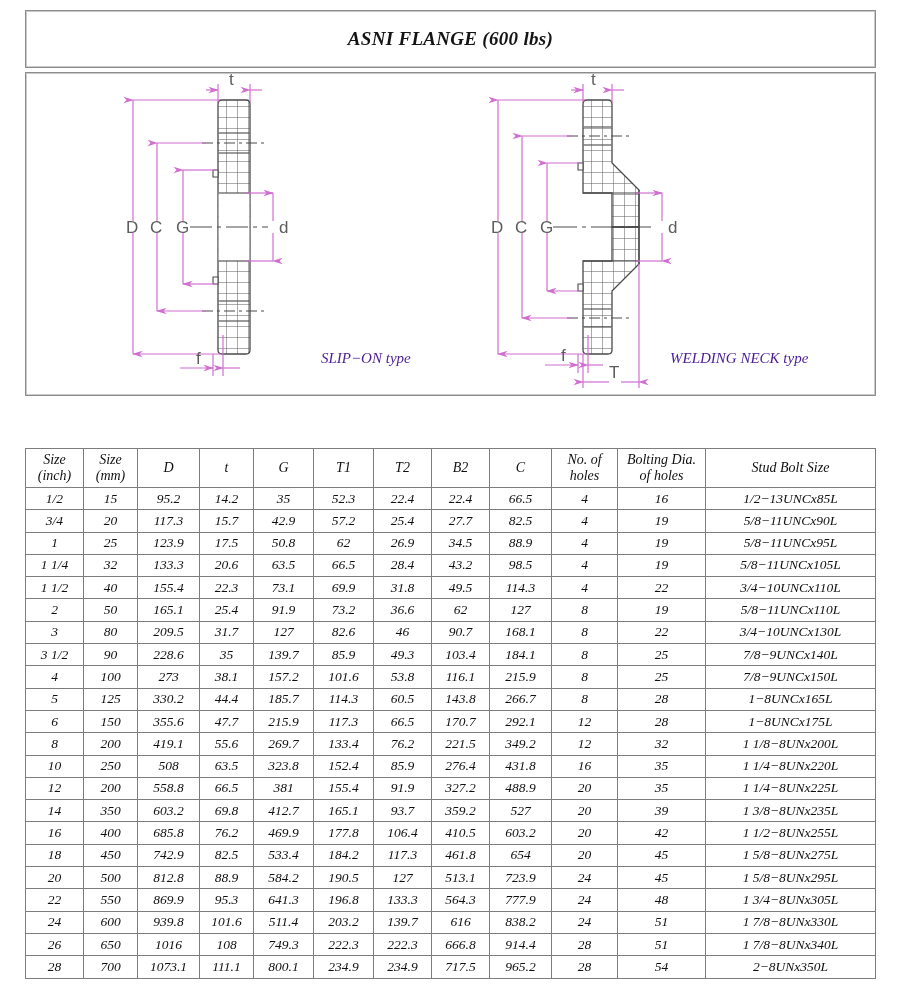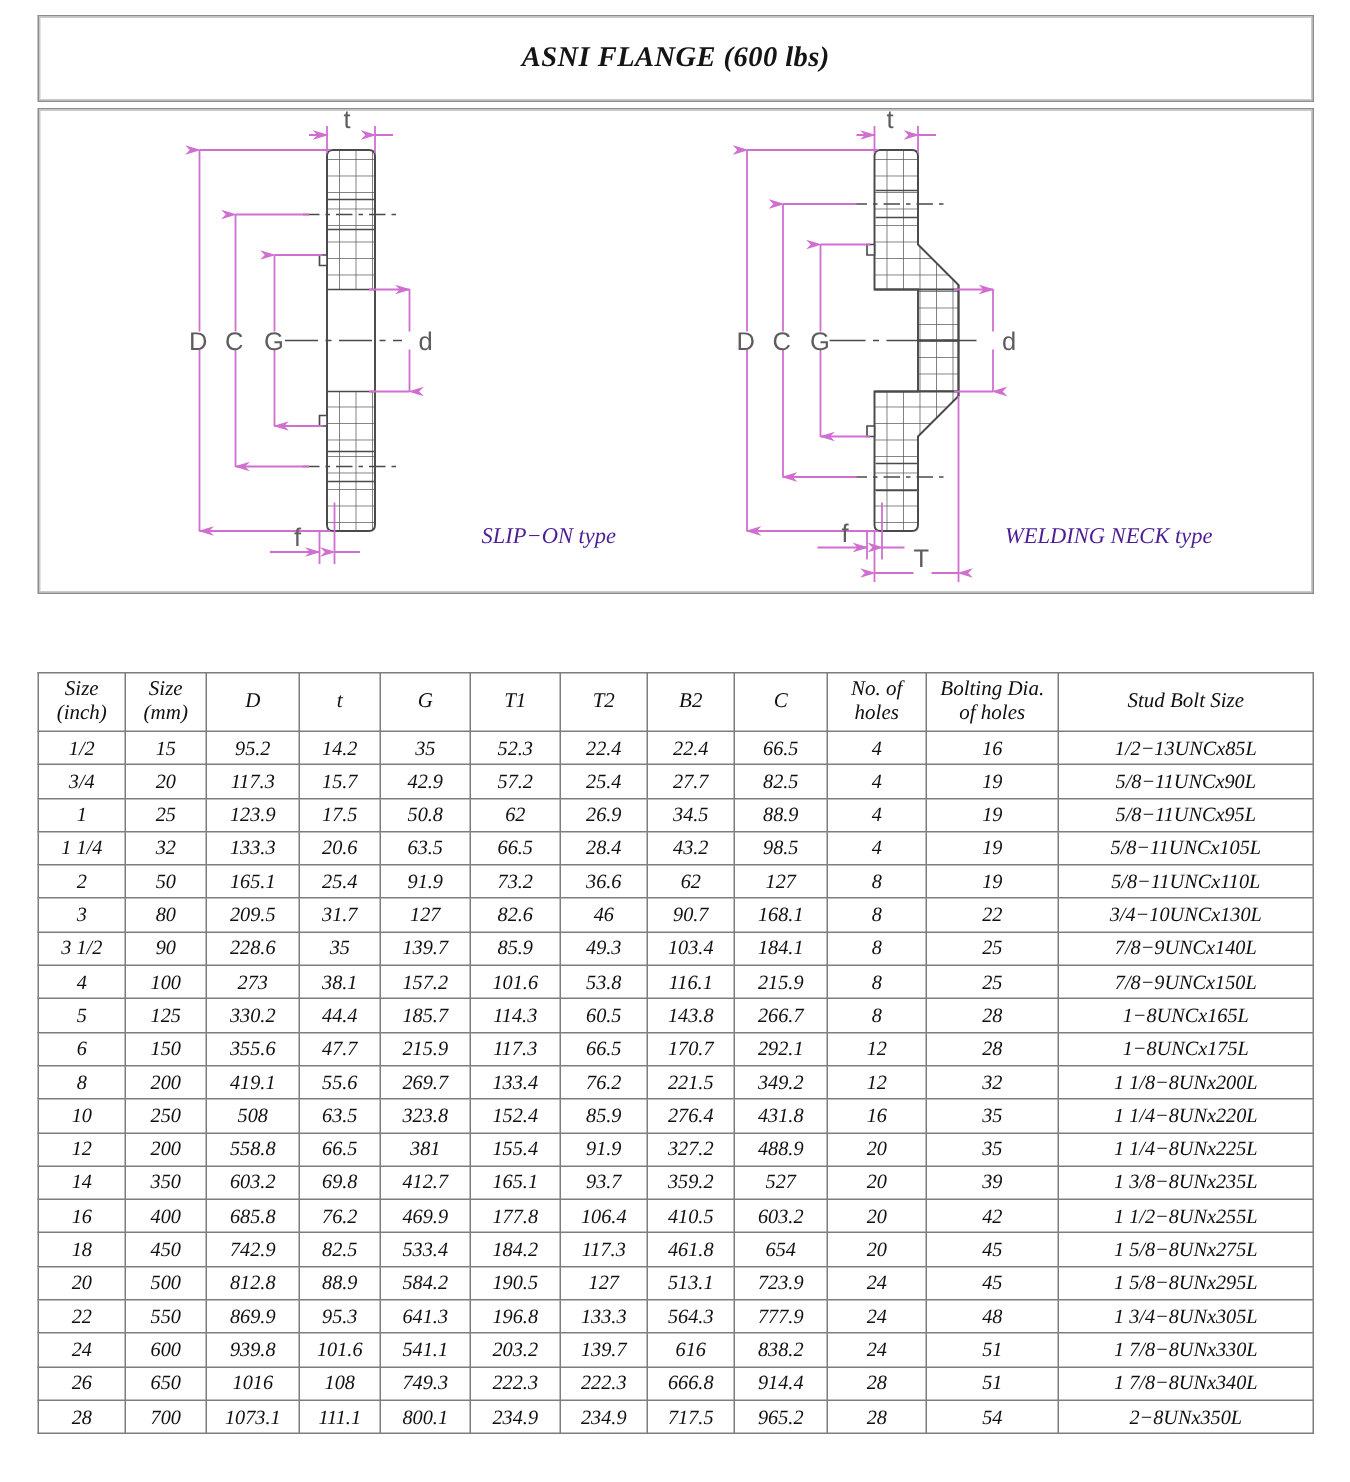--- a/index.html
+++ b/index.html
@@ -390,20 +390,34 @@
           <td>63.5</td>
           <td>66.5</td>
           <td>28.4</td>
           <td>43.2</td>
           <td>98.5</td>
           <td>4</td>
           <td>19</td>
           <td>5/8−11UNCx105L</td>
         </tr>
         <tr>
+          <td>1 1/2</td>
+          <td>40</td>
+          <td>155.4</td>
+          <td>22.3</td>
+          <td>73.1</td>
+          <td>69.9</td>
+          <td>31.8</td>
+          <td>49.5</td>
+          <td>114.3</td>
+          <td>4</td>
+          <td>22</td>
+          <td>3/4−10UNCx110L</td>
+        </tr>
+        <tr>
           <td>2</td>
           <td>50</td>
           <td>165.1</td>
           <td>25.4</td>
           <td>91.9</td>
           <td>73.2</td>
           <td>36.6</td>
           <td>62</td>
           <td>127</td>
           <td>8</td>
@@ -590,21 +604,21 @@
           <td>777.9</td>
           <td>24</td>
           <td>48</td>
           <td>1 3/4−8UNx305L</td>
         </tr>
         <tr>
           <td>24</td>
           <td>600</td>
           <td>939.8</td>
           <td>101.6</td>
-          <td>541.1</td>
+          <td>511.4</td>
           <td>203.2</td>
           <td>139.7</td>
           <td>616</td>
           <td>838.2</td>
           <td>24</td>
           <td>51</td>
           <td>1 7/8−8UNx330L</td>
         </tr>
         <tr>
           <td>26</td>

